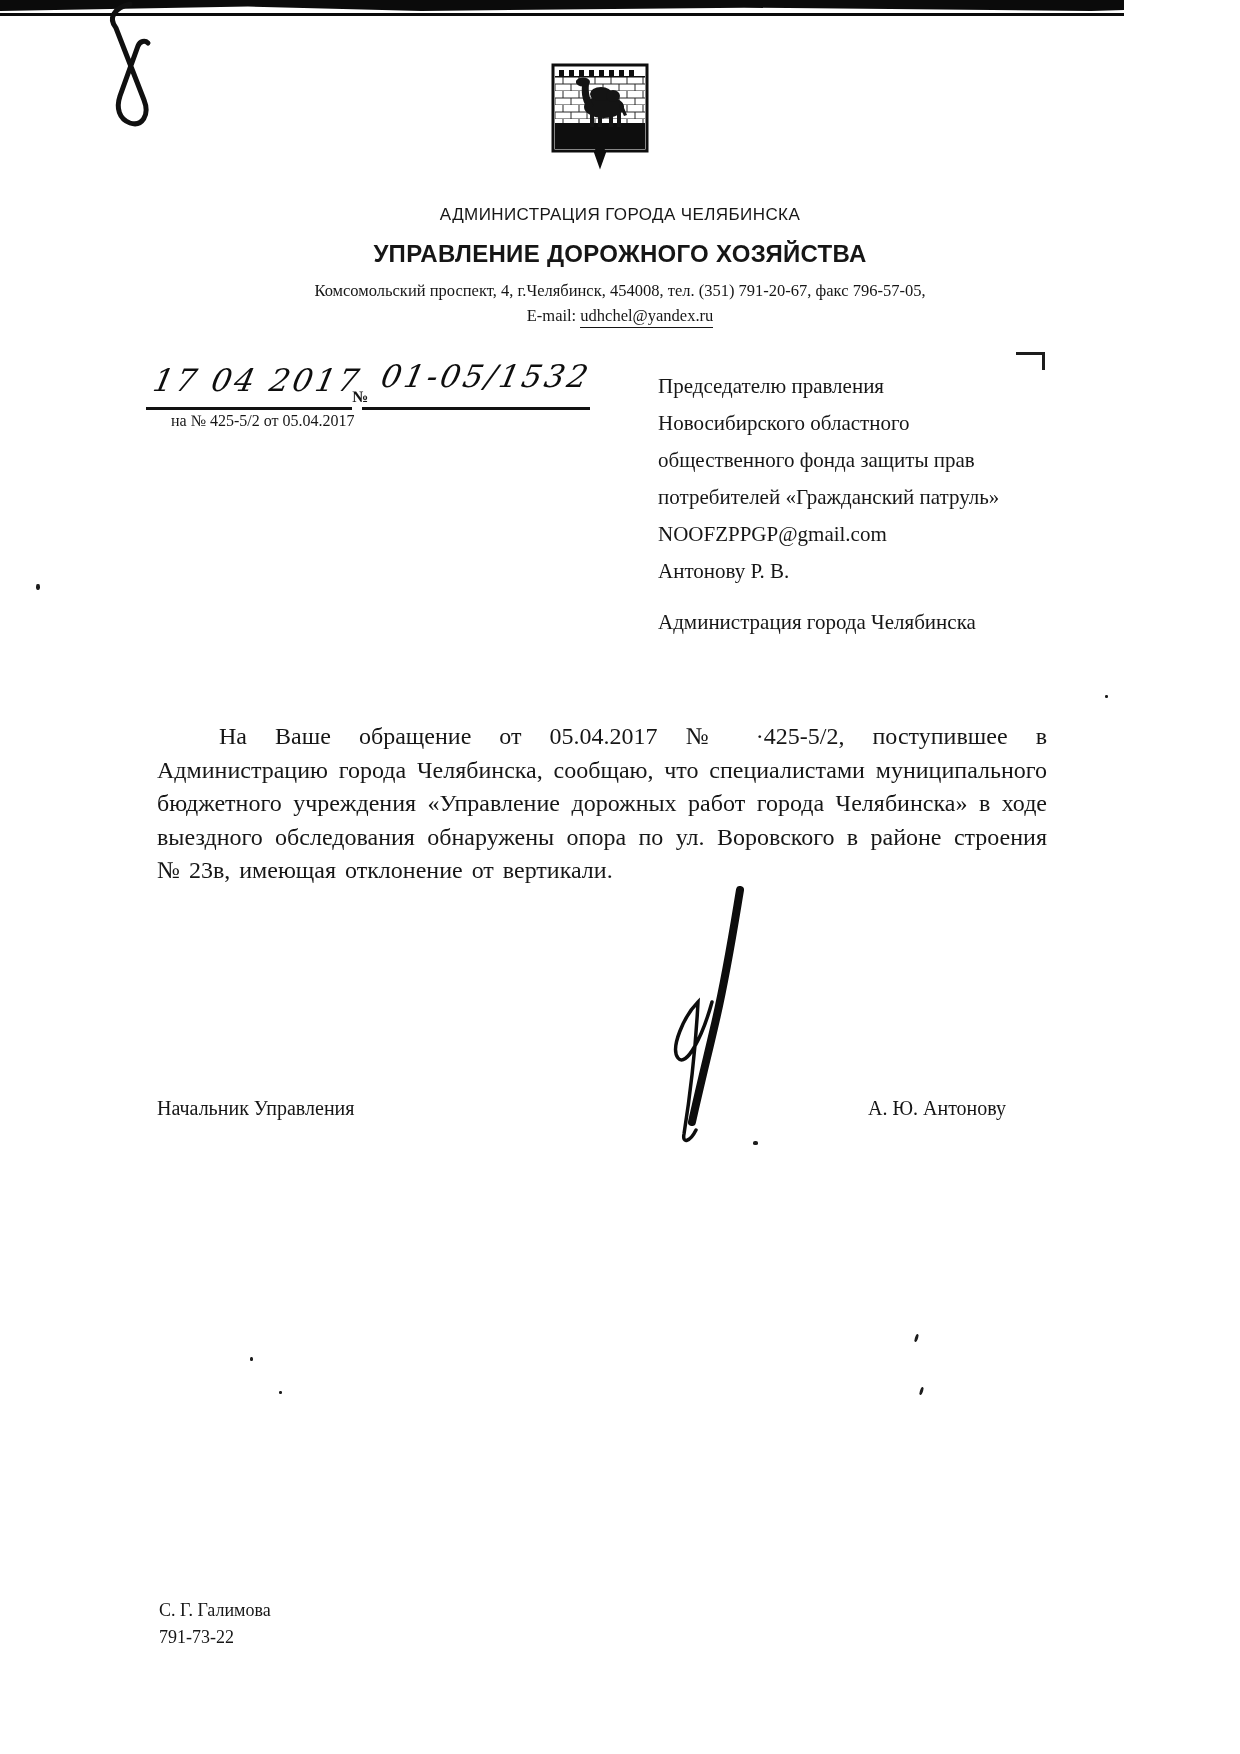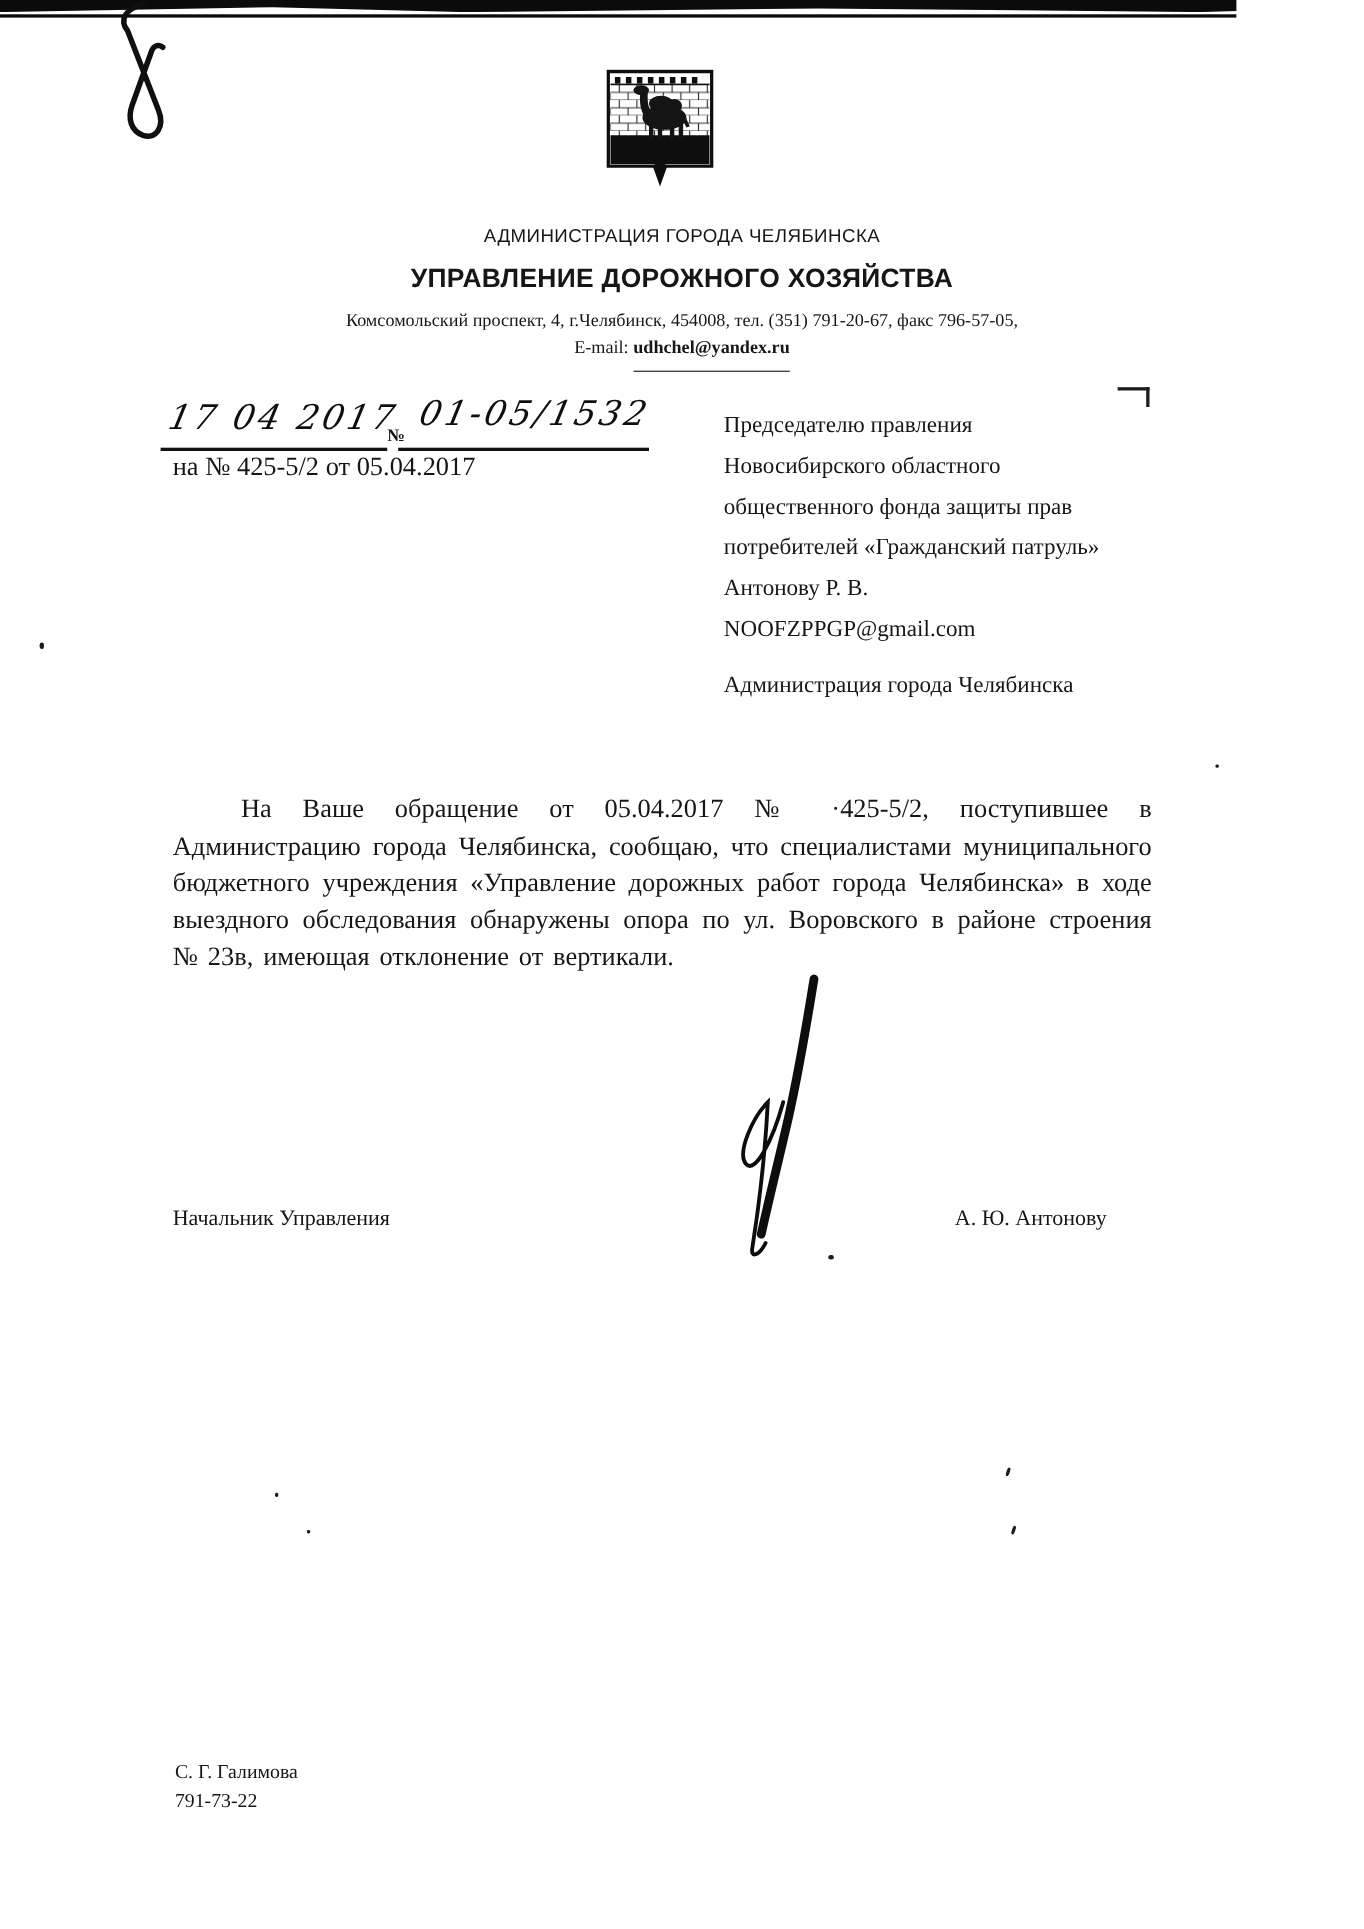--- a/index.html
+++ b/index.html
@@ -16,33 +16,33 @@
   .scan-edge{top:0;left:0;width:1240px;height:11px;background:#0b0b0b;
     clip-path:polygon(0 0,100% 0,100% 55%,88% 100%,60% 70%,34% 100%,20% 60%,0 100%);}
   .scan-edge-line{top:13px;left:0;width:1240px;height:3px;background:#0b0b0b;}
   
   .administration{top:205px;left:0;width:1240px;text-align:center;
     font-family:"Liberation Sans",sans-serif;font-size:17px;letter-spacing:.4px;}
   .department{top:240px;left:0;width:1240px;text-align:center;
     font-family:"Liberation Sans",sans-serif;font-size:24px;font-weight:bold;letter-spacing:.3px;}
   .address{top:281px;left:0;width:1240px;text-align:center;font-size:16.5px;}
   .email-line{top:306px;left:0;width:1240px;text-align:center;font-size:16.5px;}
-  .email-underline{border-bottom:1.5px solid #161616;padding-bottom:12px;font-weight:bold;}
+  .email-underline{border-bottom:1.5px solid #161616;padding-bottom:2px;}
   
   .hand{
     font-family:"DejaVu Serif",serif;font-style:italic;
     font-size:31px;letter-spacing:3px;color:#0e0e0e;
     transform:skewX(-12deg);transform-origin:left bottom;white-space:nowrap;
   }
   .hand-date{top:362px;left:150px;}
   .hand-number{top:358px;left:378px;}
   .number-sign{top:388px;left:352px;font-size:16px;font-weight:bold;}
   .ref-underline-1{top:407px;left:146px;width:206px;height:2.5px;background:#111;}
   .ref-underline-2{top:407px;left:362px;width:228px;height:2.5px;background:#111;}
-  .reply-ref{top:412px;left:157px;font-size:24px;}
+  .reply-ref{top:412px;left:171px;font-size:16px;}
   
   .recipient{top:368px;left:658px;width:430px;font-size:21px;line-height:37px;}
   .copy-to{top:610px;left:658px;width:460px;font-size:21px;}
   .corner-mark{top:352px;left:1016px;width:26px;height:15px;
     border-top:3px solid #1c1c1c;border-right:3px solid #1c1c1c;}
   
   .letter-body{top:720px;left:157px;width:890px;font-size:24px;line-height:33.5px;}
   .letter-body p{margin:0;text-align:justify;text-align-last:left;text-indent:62px;word-spacing:3px;}
   
   .sig-title{top:1097px;left:157px;font-size:20px;}
@@ -122,22 +122,22 @@
   <div class="abs hand hand-number">01-05/1532</div>
   <div class="abs ref-underline-1"></div>
   <div class="abs ref-underline-2"></div>
   <div class="abs reply-ref">на № 425-5/2 от 05.04.2017</div>
 
   <div class="abs recipient">
     <div>Председателю правления</div>
     <div>Новосибирского областного</div>
     <div>общественного фонда защиты прав</div>
     <div>потребителей «Гражданский патруль»</div>
+    <div>NOOFZPPGP@gmail.com</div>
     <div>Антонову Р. В.</div>
-    <div>NOOFZPPGP@gmail.com</div>
   </div>
   <div class="abs copy-to">Администрация города Челябинска</div>
   <div class="abs corner-mark"></div>
 
   <div class="abs letter-body">
     <p>На Ваше обращение от 05.04.2017 № ·425-5/2, поступившее в Администрацию города Челябинска, сообщаю, что специалистами муниципального бюджетного учреждения «Управление дорожных работ города Челябинска» в ходе выездного обследования обнаружены опора по ул. Воровского в районе строения № 23в, имеющая отклонение от вертикали.</p>
   </div>
 
   <div class="abs sig-title">Начальник Управления</div>
   <svg class="abs sig-svg" width="140" height="270" viewBox="0 0 140 270">

